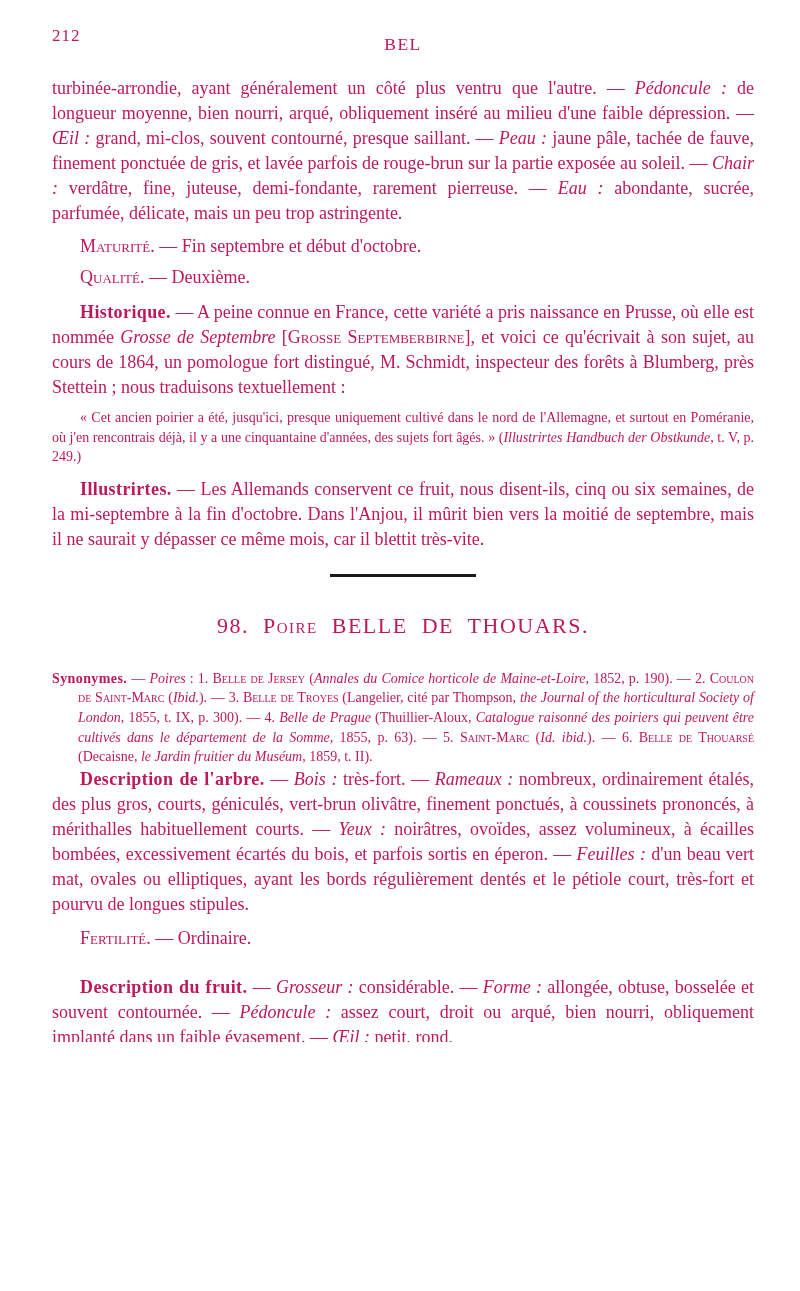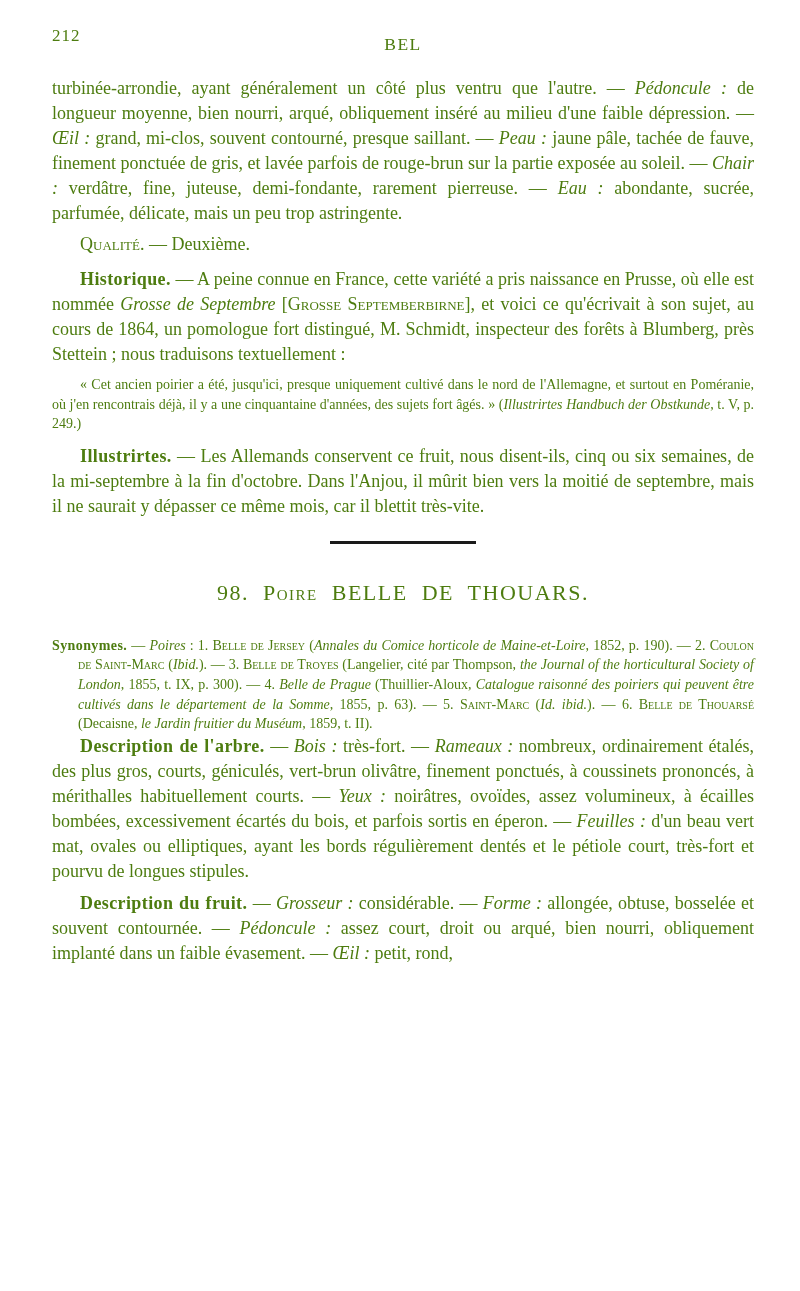--- a/index.html
+++ b/index.html
@@ -11,21 +11,21 @@
     background: #ffffff;
   }
   .page {
     position: relative;
     width: 800px;
     height: 1042px;
     box-sizing: border-box;
     padding: 26px 46px 0 52px;
     background: #ffffff;
     font-family: "Liberation Serif", "DejaVu Serif", serif;
-    color: #4d7c0f;
+    color: #be185d;
     overflow: hidden;
   }
   .pagehead {
     position: relative;
     height: 24px;
     font-size: 17px;
   }
   .pagenum {
     position: absolute;
     left: 0;
@@ -73,51 +73,53 @@
     word-spacing: 7px;
   }
   .syn {
     margin-top: 30px;
     padding-left: 26px;
     text-indent: -26px;
   }
   .mt-arbre { }
   .mt-fert { margin-top: 9px; }
   .mt-cult { margin-top: 9px; }
-  .mt-fruit { margin-top: 7px; }
+  .mt-fruit { margin-top: 24px; }
   .seg-i { font-style: italic; }
   .seg-b { font-weight: bold; letter-spacing: 0.4px; }
   .seg-sc { font-variant: small-caps; }
 </style>
 </head>
 <body>
 
 <div class="page">
 
   <div class="pagehead">
     <span class="pagenum">212</span>
     <span class="runhead">BEL</span>
   </div>
 
   <p class="body cont"><span>turbinée-arrondie, ayant généralement un côté plus ventru que l'autre. — </span><span class="seg-i">Pédoncule :</span><span> de longueur moyenne, bien nourri, arqué, obliquement inséré au milieu d'une faible dépression. — </span><span class="seg-i">Œil :</span><span> grand, mi-clos, souvent contourné, presque saillant. — </span><span class="seg-i">Peau :</span><span> jaune pâle, tachée de fauve, finement ponctuée de gris, et lavée parfois de rouge-brun sur la partie exposée au soleil. — </span><span class="seg-i">Chair :</span><span> verdâtre, fine, juteuse, demi-fondante, rarement pierreuse. — </span><span class="seg-i">Eau :</span><span> abondante, sucrée, parfumée, délicate, mais un peu trop astringente.</span></p>
 
+  <p class="body ind mt-mat"><span class="seg-sc">Maturité</span><span>. — Fin septembre et début d'octobre.</span></p>
 
   <p class="body ind mt-qual"><span class="seg-sc">Qualité</span><span>. — Deuxième.</span></p>
 
   <p class="body ind mt-hist"><span class="seg-b">Historique.</span><span> — A peine connue en France, cette variété a pris naissance en Prusse, où elle est nommée </span><span class="seg-i">Grosse de Septembre</span><span> [</span><span class="seg-sc">Grosse Septemberbirne</span><span>], et voici ce qu'écrivait à son sujet, au cours de 1864, un pomologue fort distingué, M. Schmidt, inspecteur des forêts à Blumberg, près Stettein ; nous traduisons textuellement :</span></p>
 
   <p class="small ind mt-quote"><span>« Cet ancien poirier a été, jusqu'ici, presque uniquement cultivé dans le nord de l'Allemagne, et surtout en Poméranie, où j'en rencontrais déjà, il y a une cinquantaine d'années, des sujets fort âgés. » (</span><span class="seg-i">Illustrirtes Handbuch der Obstkunde</span><span>, t. V, p. 249.)</span></p>
 
   <p class="body ind mt-obs"><span class="seg-b">Illustrirtes.</span><span> — Les Allemands conservent ce fruit, nous disent-ils, cinq ou six semaines, de la mi-septembre à la fin d'octobre. Dans l'Anjou, il mûrit bien vers la moitié de septembre, mais il ne saurait y dépasser ce même mois, car il blettit très-vite.</span></p>
 
   <div class="rule"></div>
 
   <h1 class="heading"><span>98. </span><span class="seg-sc">Poire</span><span> BELLE DE THOUARS.</span></h1>
 
   <p class="small syn"><span class="seg-b">Synonymes.</span><span> — </span><span class="seg-i">Poires</span><span> : 1. </span><span class="seg-sc">Belle de Jersey</span><span> (</span><span class="seg-i">Annales du Comice horticole de Maine-et-Loire</span><span>, 1852, p. 190). — 2. </span><span class="seg-sc">Coulon de Saint-Marc</span><span> (</span><span class="seg-i">Ibid.</span><span>). — 3. </span><span class="seg-sc">Belle de Troyes</span><span> (Langelier, cité par Thompson, </span><span class="seg-i">the Journal of the horticultural Society of London</span><span>, 1855, t. IX, p. 300). — 4. </span><span class="seg-i">Belle de Prague</span><span> (Thuillier-Aloux, </span><span class="seg-i">Catalogue raisonné des poiriers qui peuvent être cultivés dans le département de la Somme</span><span>, 1855, p. 63). — 5. </span><span class="seg-sc">Saint-Marc</span><span> (</span><span class="seg-i">Id. ibid.</span><span>). — 6. </span><span class="seg-sc">Belle de Thouarsé</span><span> (Decaisne, </span><span class="seg-i">le Jardin fruitier du Muséum</span><span>, 1859, t. II).</span></p>
 
   <p class="body ind mt-arbre"><span class="seg-b">Description de l'arbre.</span><span> — </span><span class="seg-i">Bois :</span><span> très-fort. — </span><span class="seg-i">Rameaux :</span><span> nombreux, ordinairement étalés, des plus gros, courts, géniculés, vert-brun olivâtre, finement ponctués, à coussinets prononcés, à mérithalles habituellement courts. — </span><span class="seg-i">Yeux :</span><span> noirâtres, ovoïdes, assez volumineux, à écailles bombées, excessivement écartés du bois, et parfois sortis en éperon. — </span><span class="seg-i">Feuilles :</span><span> d'un beau vert mat, ovales ou elliptiques, ayant les bords régulièrement dentés et le pétiole court, très-fort et pourvu de longues stipules.</span></p>
 
+  <p class="body ind mt-fert"><span class="seg-sc">Fertilité</span><span>. — Ordinaire.</span></p>
 
 
   <p class="body ind mt-fruit"><span class="seg-b">Description du fruit.</span><span> — </span><span class="seg-i">Grosseur :</span><span> considérable. — </span><span class="seg-i">Forme :</span><span> allongée, obtuse, bosselée et souvent contournée. — </span><span class="seg-i">Pédoncule :</span><span> assez court, droit ou arqué, bien nourri, obliquement implanté dans un faible évasement. — </span><span class="seg-i">Œil :</span><span> petit, rond,</span></p>
 
 </div>
 
 </body></html>

